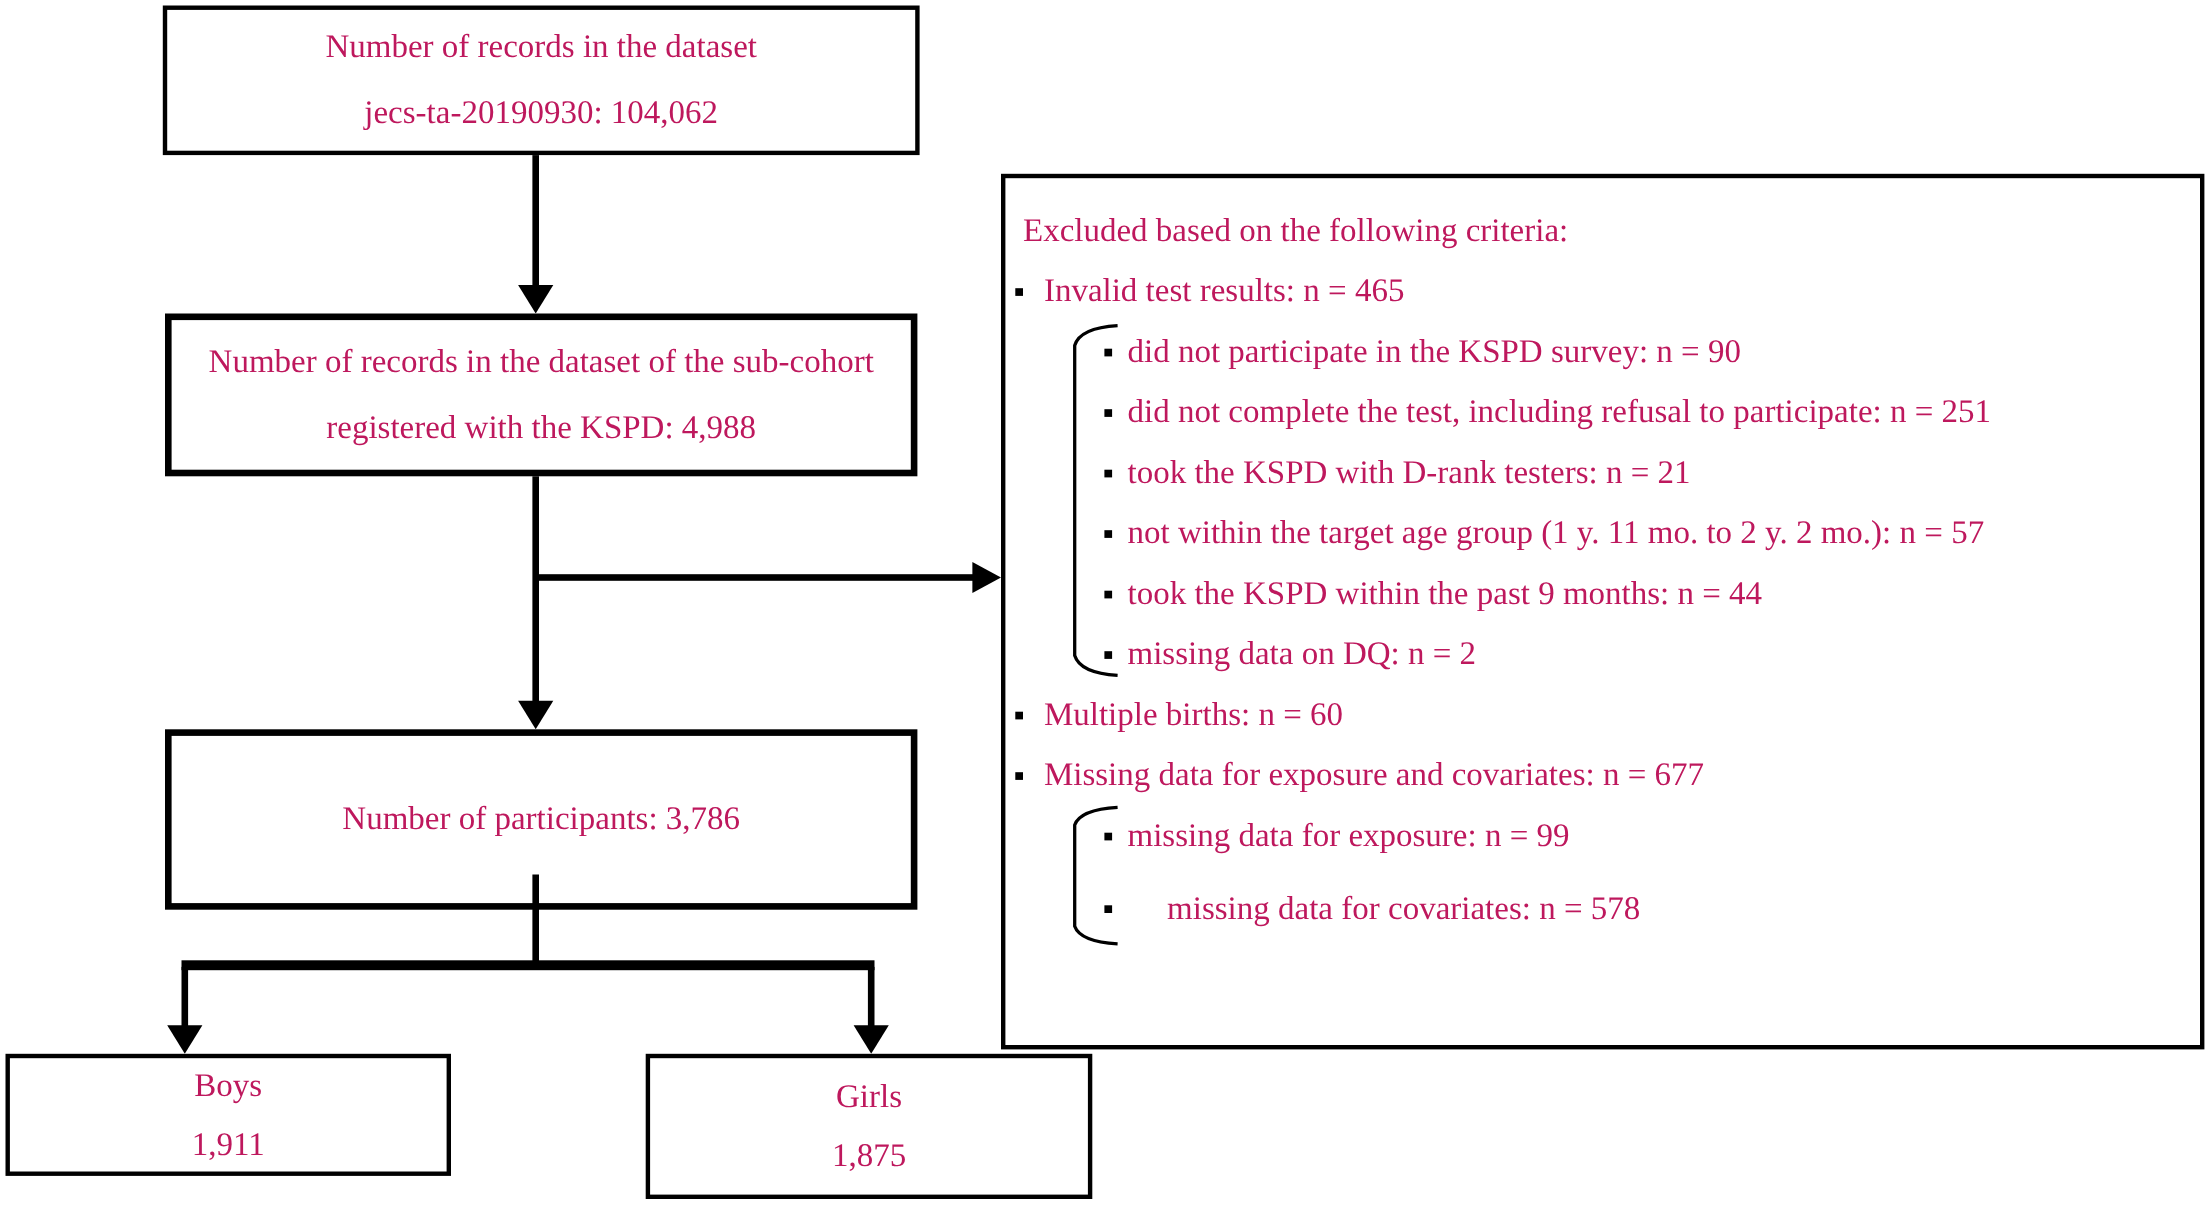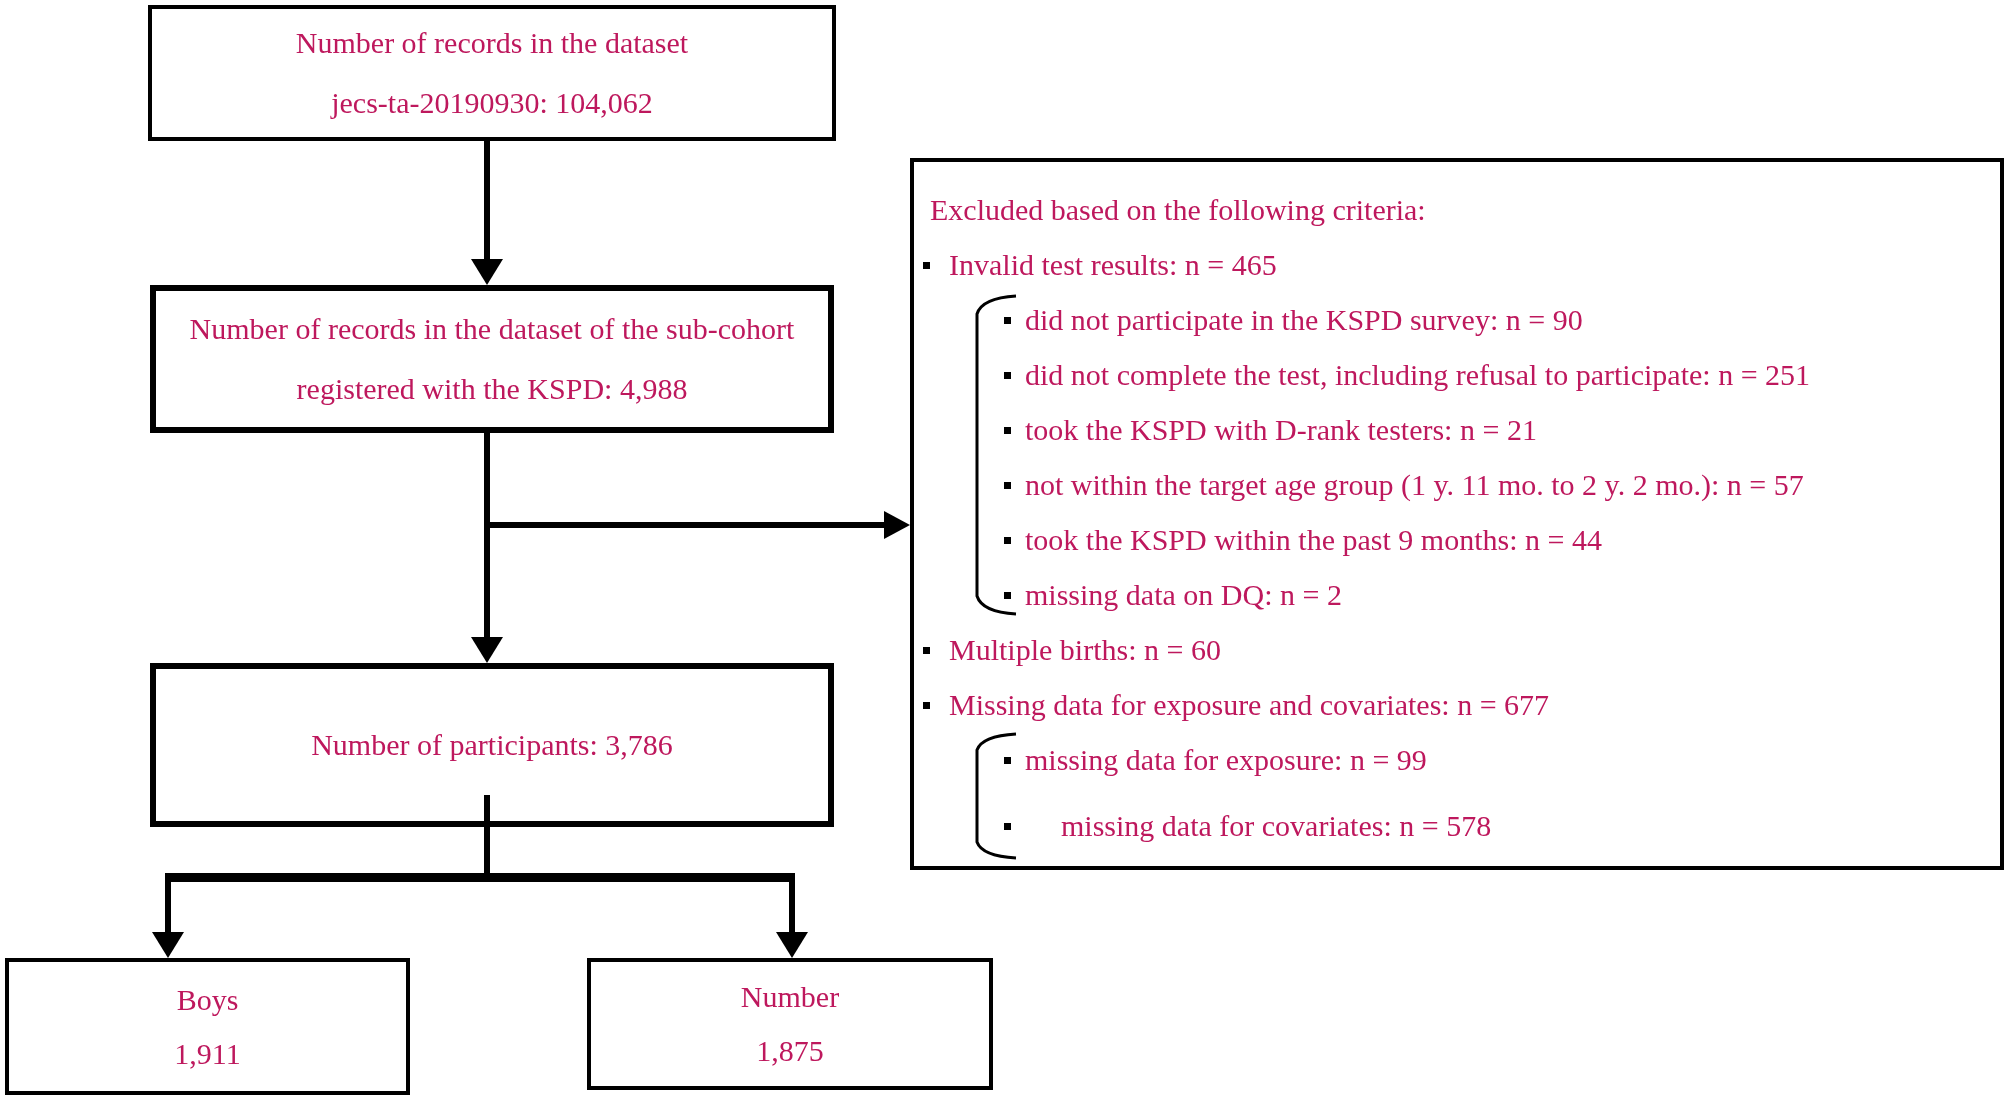--- a/index.html
+++ b/index.html
@@ -37,21 +37,21 @@
     border-top:26px solid #000;
   }
   .arrow-right{
     position:absolute;width:0;height:0;
     border-top:14px solid transparent;
     border-bottom:14px solid transparent;
     border-left:26px solid #000;
   }
   #panel{
     position:absolute;
-    left:910px;top:158px;width:1094px;height:712px;
+    left:910px;top:158px;width:1094px;height:796px;
     border:4px solid #000;background:#fff;
     box-sizing:border-box;
   }
   .entry{
     position:absolute;
     display:flex;align-items:center;
     font-size:30px;line-height:36px;
     white-space:nowrap;
   }
   .entry .bullet{
@@ -99,27 +99,27 @@
 
   <div class="vline" style="left:484px;top:795px;height:84px;"></div>
   <div class="hline thick" style="left:165px;top:873px;width:630px;"></div>
 
   <div class="vline" style="left:165px;top:879px;height:55px;"></div>
   <div class="arrow-down" style="left:152px;top:932px;"></div>
 
   <div class="vline" style="left:789px;top:879px;height:55px;"></div>
   <div class="arrow-down" style="left:776px;top:932px;"></div>
 
-  <div class="box gap18" style="left:5px;top:958px;width:405px;height:137px;">
+  <div class="box gap18" style="left:5px;top:958px;width:405px;height:111px;">
     <span class="bline">Boys</span>
     <span class="bline">1,911</span>
   </div>
 
   <div class="box gap18" style="left:587px;top:958px;width:406px;height:132px;">
-    <span class="bline">Number</span>
+    <span class="bline">Girls</span>
     <span class="bline">1,875</span>
   </div>
 
   <div id="panel">
 
     <div class="title-line" style="top:30px;">Excluded based on the following criteria:</div>
 
     <div class="entry lvl1" style="top:85px;">
       <span class="bullet"></span>
       <span>Invalid test results: n = 465</span>

